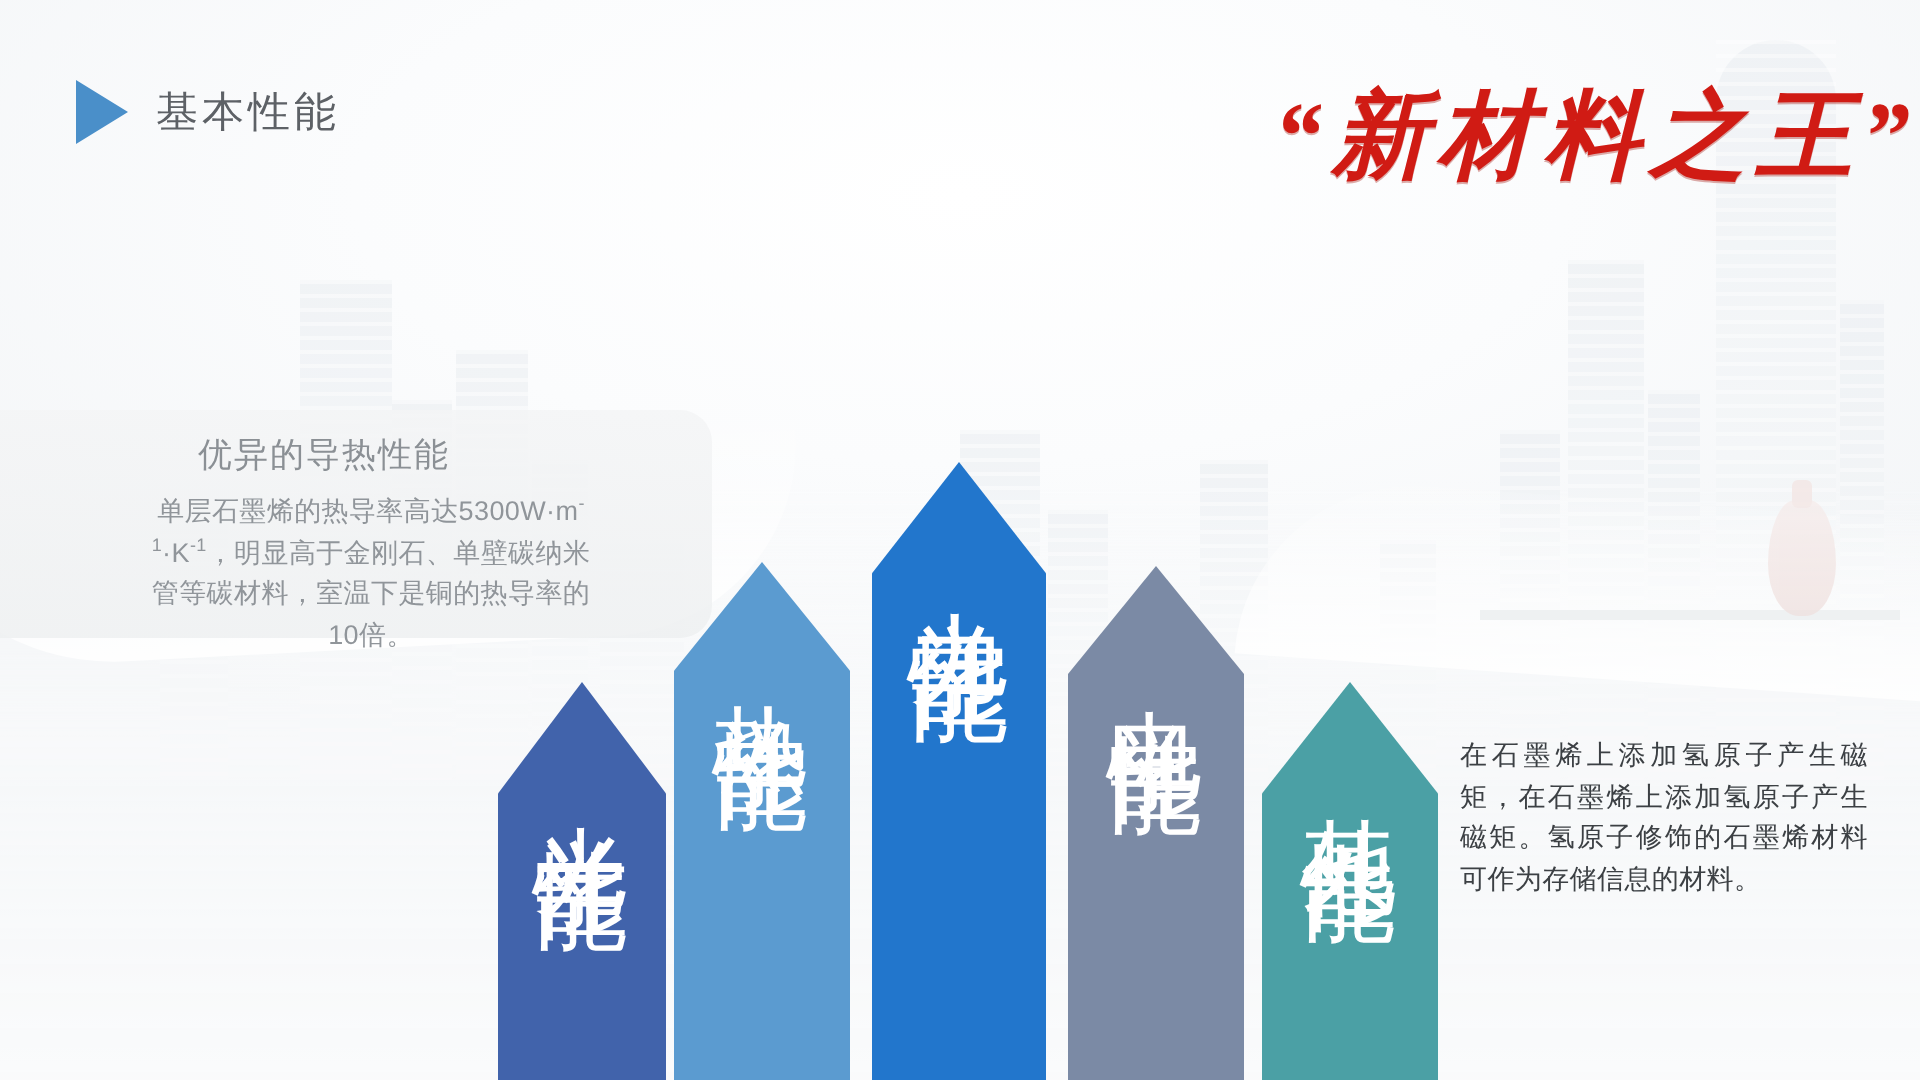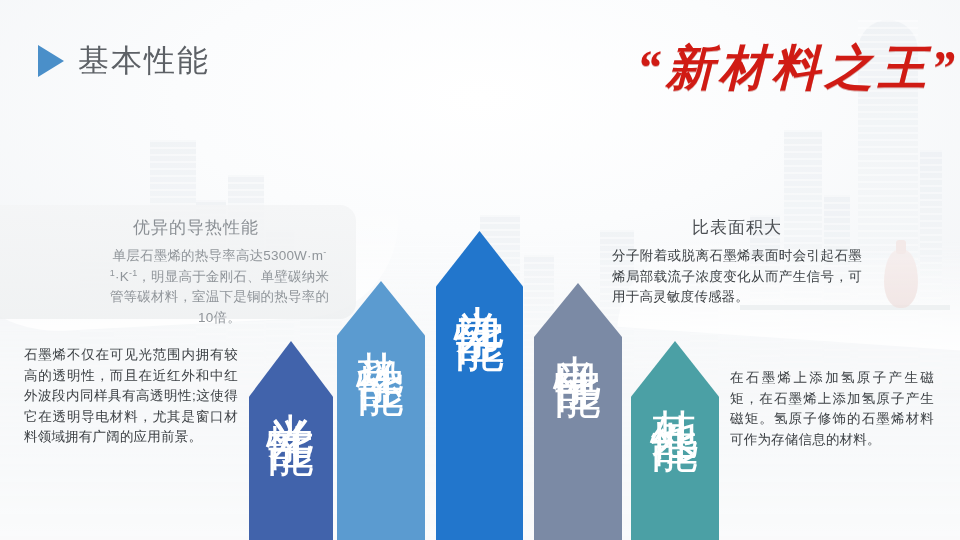--- a/index.html
+++ b/index.html
@@ -56,21 +56,21 @@
     position:absolute;right:10px;top:305px;width:210px;height:5px;
     background:#eceff1;opacity:.9;
   }
 
   
   .header{position:absolute;left:38px;top:40px;display:flex;align-items:center;gap:14px;}
   .tri{
     width:0;height:0;border-left:26px solid #4a8fc9;
     border-top:16px solid transparent;border-bottom:16px solid transparent;
   }
-  .header-title{font-size:31px;color:#5d6166;letter-spacing:2px;font-weight:400;}
+  .header-title{font-size:21px;color:#5d6166;letter-spacing:2px;font-weight:400;}
 
   
   .main-title{
     position:absolute;left:0;right:0;top:36px;text-align:right;
     font-family:"Liberation Serif","DejaVu Serif",serif;
     font-size:48px;font-weight:700;font-style:italic;
     color:#d01b14;letter-spacing:5px;
     text-shadow:0 1px 0 rgba(160,20,12,.35);
   }
 
@@ -80,21 +80,21 @@
     text-align:center;color:#4c5054;font-size:17px;
     letter-spacing:1px;margin-bottom:7px;font-weight:400;
   }
   .blk .bb{
     color:#3c4044;font-size:13.5px;line-height:1.52;text-align:justify;
     text-align-last:left;letter-spacing:.2px;
   }
   .blk.soft .bt{color:#8b9095;}
   .blk.soft .bb{color:#90959a;}
 
-  #blk-thermal{left:62px;top:216px;width:268px;}
+  #blk-thermal{left:28px;top:216px;width:268px;}
   #blk-thermal .bb{text-align:center;text-align-last:center;margin-left:47px;}
   #blk-optical{left:24px;top:345px;width:214px;}
   #blk-mech{left:350px;top:116px;width:274px;}
   #blk-surface{left:612px;top:216px;width:250px;}
   #blk-other{left:730px;top:368px;width:204px;}
 
   .panel{
     position:absolute;left:0px;top:205px;width:356px;height:114px;
     background:linear-gradient(180deg,#f4f5f6 0%,#eef0f1 100%);
     border-radius:0 16px 16px 0;opacity:.85;
@@ -164,28 +164,23 @@
   </div>
 
   <div class="main-title">“新材料之王”</div>
 
   <div class="blk soft" id="blk-thermal">
     <div class="bt">优异的导热性能</div>
     <div class="bb">单层石墨烯的热导率高达5300W·m<sup>-1</sup>·K<sup>-1</sup>，明显高于金刚石、单壁碳纳米管等碳材料，室温下是铜的热导率的10倍。</div>
   </div>
 
   <div class="blk" id="blk-optical">
-    <div class="bb">石墨烯不仅在可见光范围内拥有较高的透明性，而且在近红外和中红外波段内同样具有高透明性;这使得它在透明导电材料，尤其是窗口材料领域拥有广阔的应用前景。</div>
-  </div>
-
-
-  <div class="blk" id="blk-surface">
-    <div class="bt">比表面积大</div>
-    <div class="bb">分子附着或脱离石墨烯表面时会引起石墨烯局部载流子浓度变化从而产生信号，可用于高灵敏度传感器。</div>
-  </div>
+  </div>
+
+
 
   <div class="blk" id="blk-other">
     <div class="bb">在石墨烯上添加氢原子产生磁矩，在石墨烯上添加氢原子产生磁矩。氢原子修饰的石墨烯材料可作为存储信息的材料。</div>
   </div>
 
   <div class="arrow" id="arw-optical" style="background: rgb(65, 99, 171);">
     <div class="lbl">光学性能</div>
   </div>
   <div class="arrow" id="arw-thermal" style="background: rgb(91, 155, 208);">
     <div class="lbl">热学性能</div>

